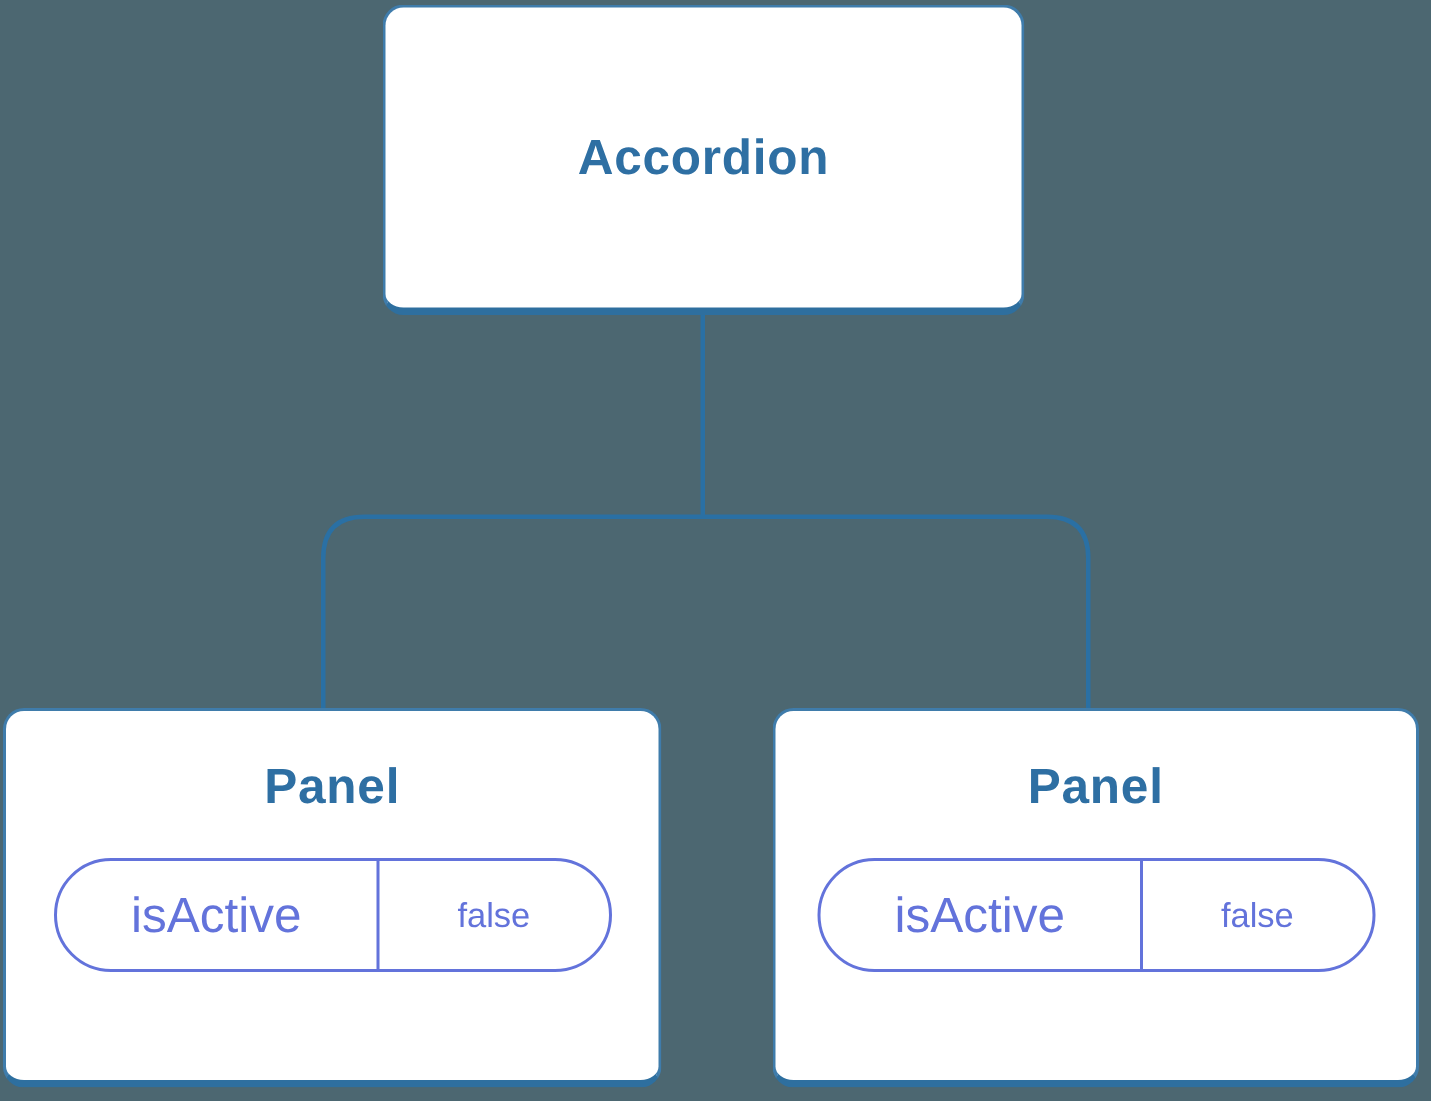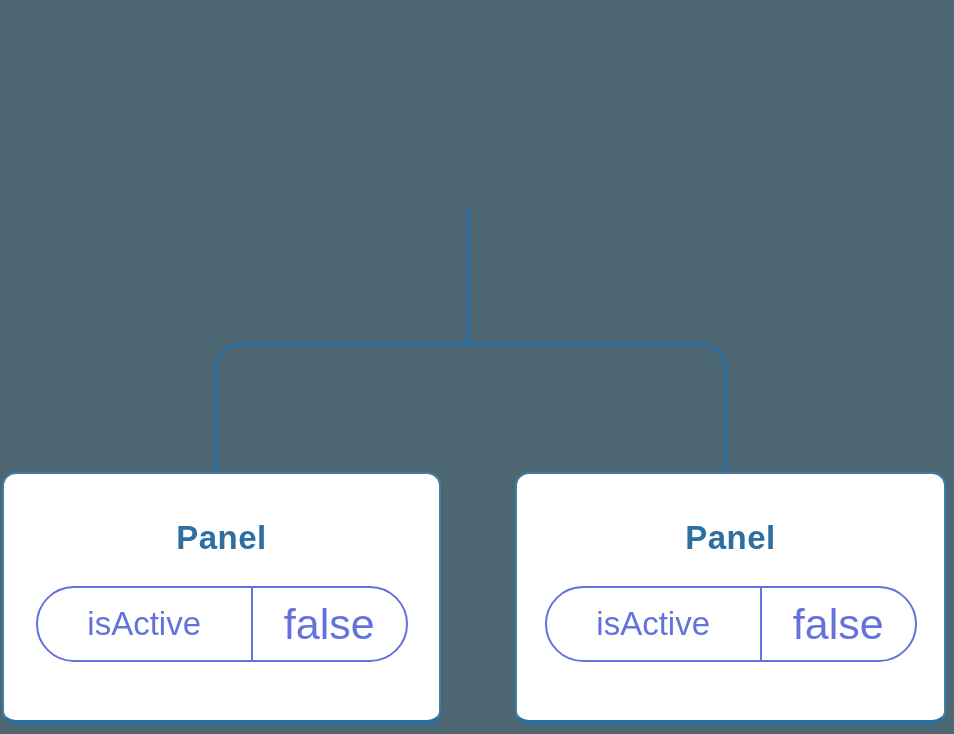--- a/index.html
+++ b/index.html
@@ -42,21 +42,21 @@
     display: flex;
     align-items: center;
     justify-content: center;
   }
   .node-panel {
     top: 472px;
     height: 253px;
     display: flex;
     flex-direction: column;
     align-items: center;
-    padding-top: 46px;
+    padding-top: 32px;
   }
   .panel-left {
     left: 2px;
     width: 439px;
   }
   .panel-right {
     left: 515px;
     width: 431px;
   }
   .node-label {
@@ -85,35 +85,38 @@
     font-size: 33px;
     font-weight: 400;
     color: var(--state-accent, #6373db);
     border-right: 2px solid var(--state-accent, #6373db);
   }
   .state-value {
     flex: 1 1 auto;
     display: flex;
     align-items: center;
     justify-content: center;
-    font-size: 43px;
+    font-size: 23px;
     font-weight: 400;
     color: var(--state-accent, #6373db);
   }
 </style>
 </head>
 <body>
 
 <div class="canvas">
 
   <svg class="connectors" viewBox="0 0 954 734" xmlns="http://www.w3.org/2000/svg">
     <path d="M 468.5 208 L 468.5 346"></path>
     <path d="M 215.5 473 L 215.5 372 Q 215.5 344.5 243 344.5 L 698 344.5 Q 725.5 344.5 725.5 372 L 725.5 473"></path>
   </svg>
 
+  <div class="node node-root">
+    <div class="node-label">Accordion</div>
+  </div>
 
   <div class="node node-panel panel-left">
     <div class="node-label">Panel</div>
     <div class="state-pill">
       <div class="state-name">isActive</div>
       <div class="state-value">false</div>
     </div>
   </div>
 
   <div class="node node-panel panel-right">

